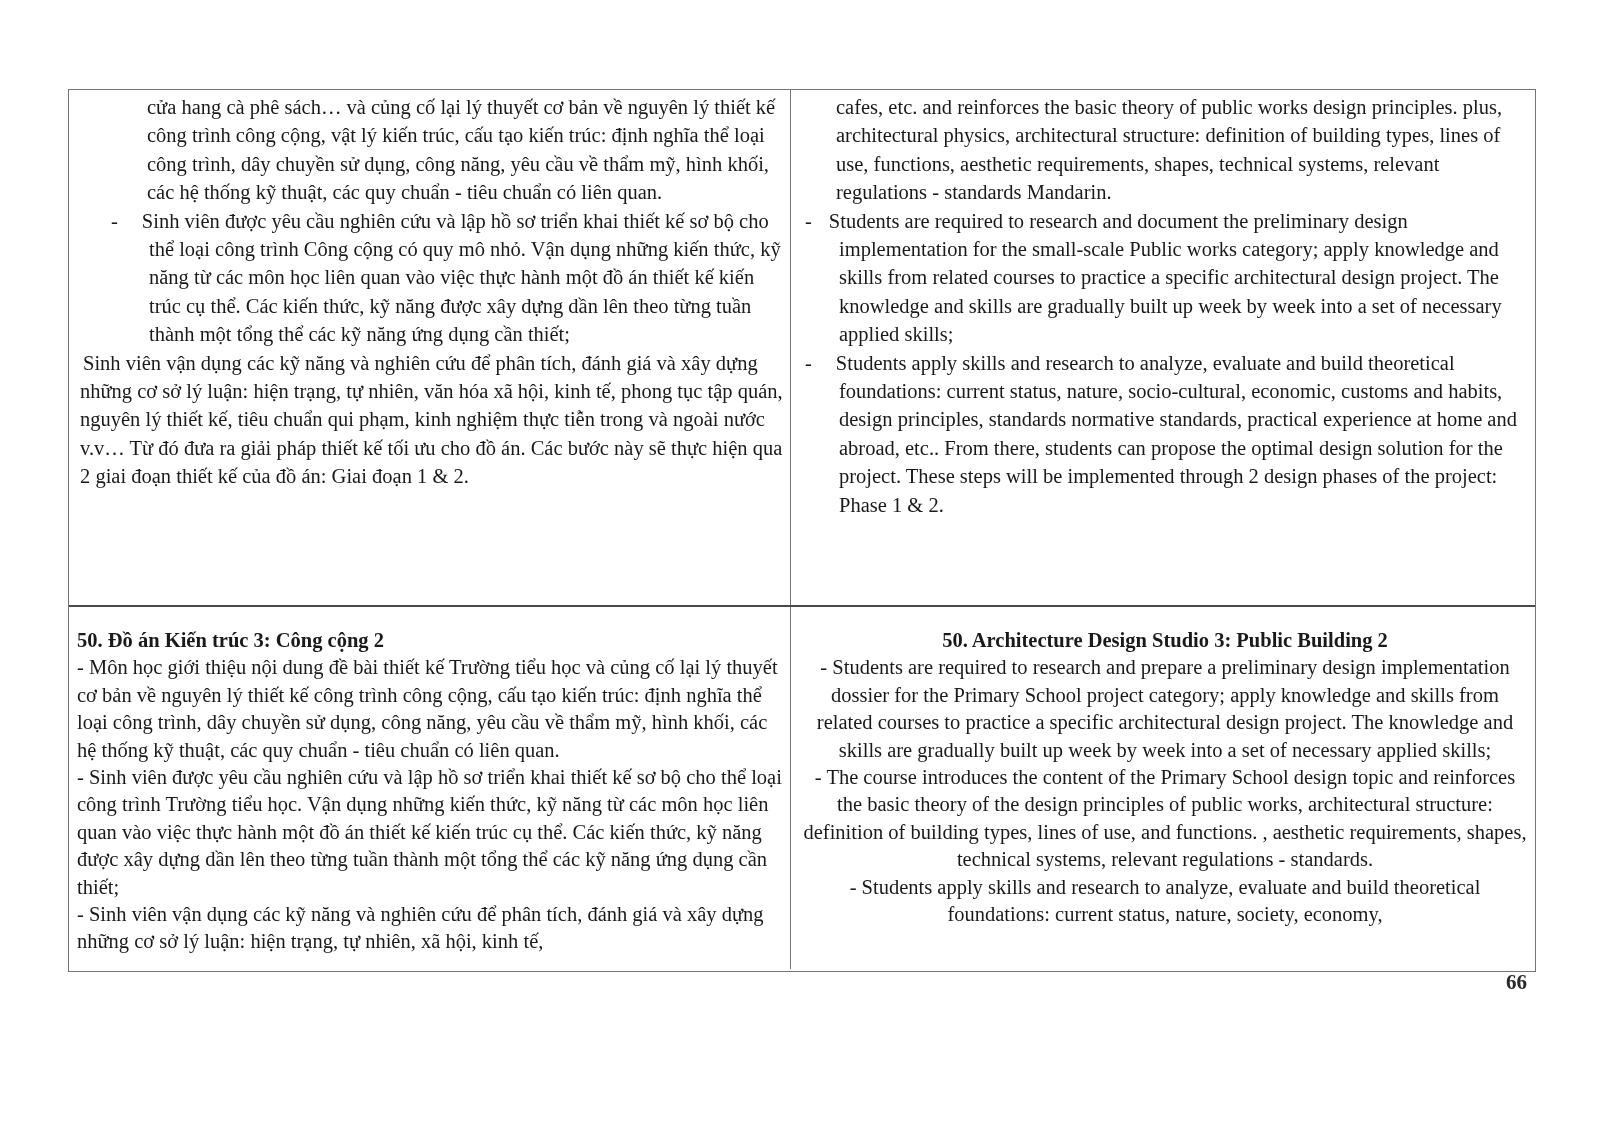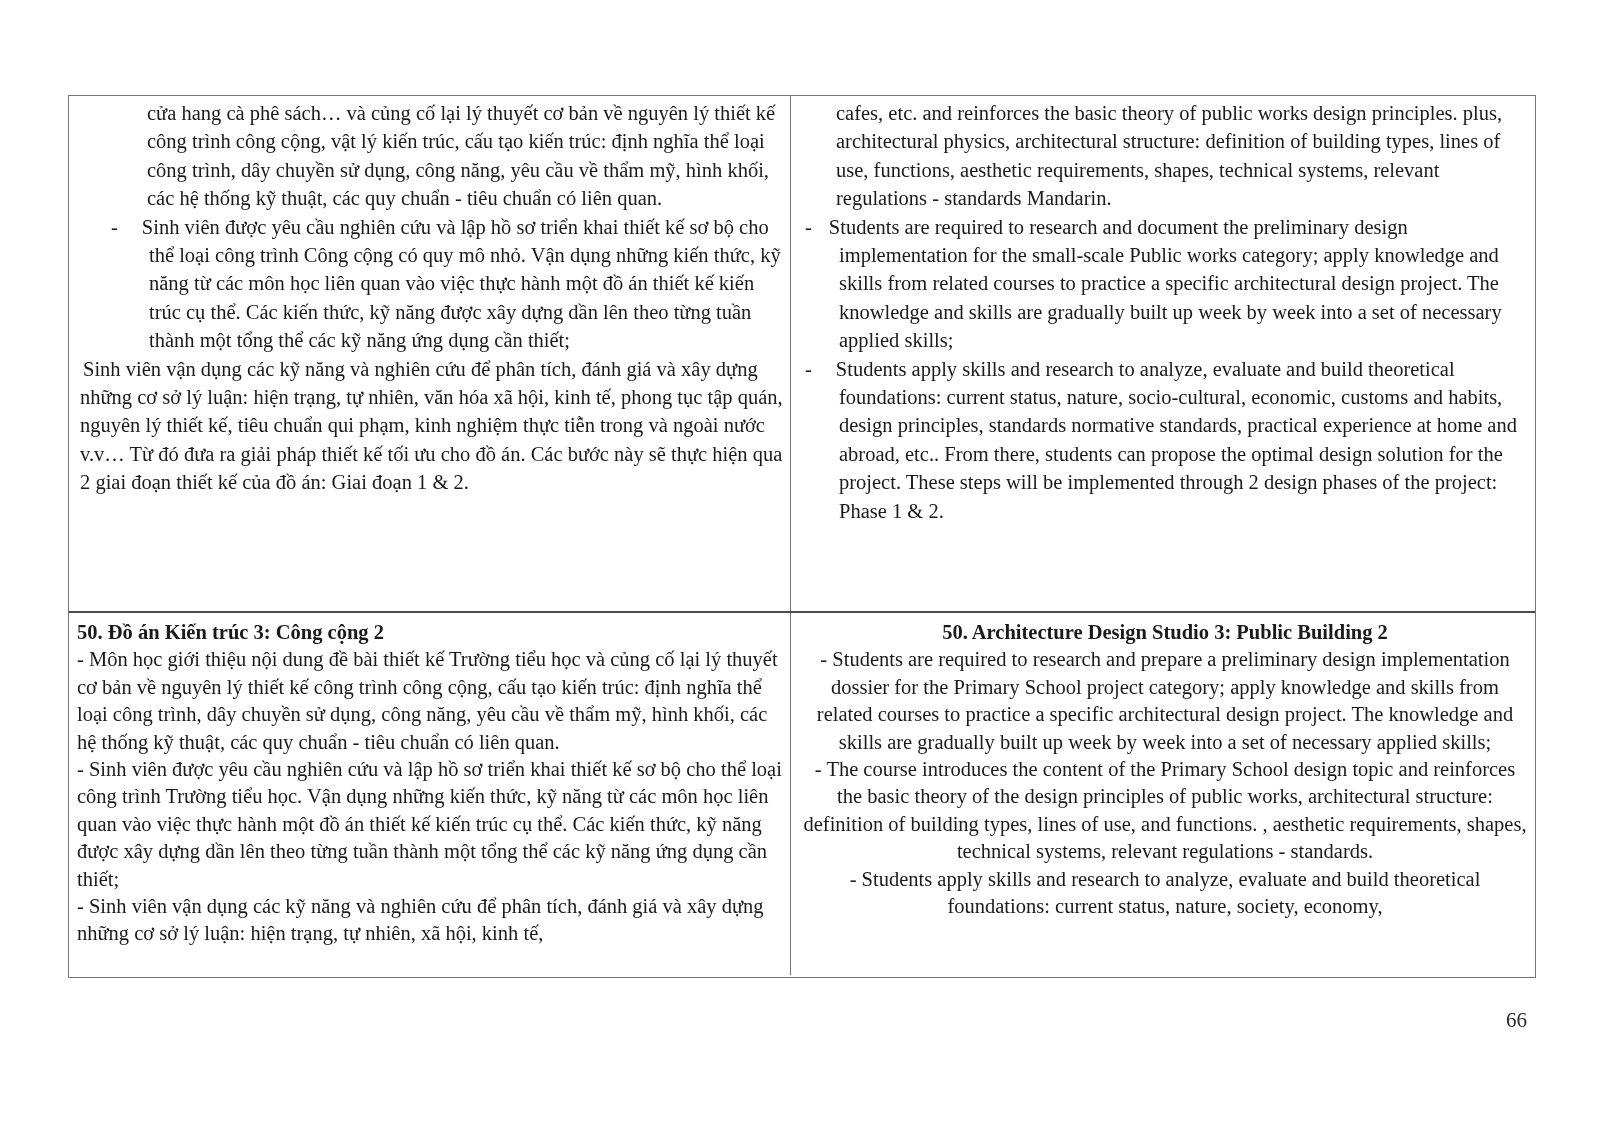--- a/index.html
+++ b/index.html
@@ -11,49 +11,49 @@
     overflow: hidden;
     font-family: "Liberation Serif", serif;
     color: #1a1a1a;
   }
   .doc-table {
     position: absolute;
     left: 68px; top: 89px;
     width: 1468px; height: 883px;
     border: 1px solid #757575;
     background: #ffffff;
-    margin-top: 6px;
   }
   .t-row { display: flex; width: 100%; }
   .t-row1 { height: 517px; border-bottom: 2px solid #4a4a4a; }
   .t-row2 { height: 362px; }
   .cell { overflow: hidden; height: 100%; }
   .cell-vi { width: 722px; border-right: 1px solid #757575; }
   .cell-en { flex: 1; }
   .t-row1 .cell { font-size: 20.5px; line-height: 28.4px; padding-top: 3px; }
-  .t-row2 .cell { font-size: 20.5px; line-height: 27.4px; padding-top: 6px; }
+  .t-row2 .cell { font-size: 20.5px; line-height: 27.4px; padding-top: 20px; }
   .t-row1 .cell-vi { padding-left: 11px; padding-right: 6px; }
   .t-row1 .cell-en { padding-left: 10px; padding-right: 8px; }
   .t-row2 .cell-vi { padding-left: 8px;  padding-right: 6px; }
   .t-row2 .cell-en { padding-left: 10px; padding-right: 6px; text-align: center; }
   p { margin: 0; }
   .p-indent-vi { padding-left: 67px; }
   .p-hang-vi   { padding-left: 69px; text-indent: -38px; }
   .p-hang-vi .marker { padding-right: 24px; }
   .p-flush-vi  { text-indent: 3px; }
   .p-indent-en { padding-left: 35px; font-family: Liberation Serif, serif; }
   .p-hang-en   { padding-left: 38px; text-indent: -34px; }
   .p-hang-en .marker { padding-right: 17px; }
   .p-hang-en2 .marker { padding-right: 24px; }
   .heading { font-weight: bold; }
   .page-number {
     position: absolute;
-    left: 1506px; top: 1008px;
+    left: 1506px; top: 970px;
     font-size: 21px;
     color: #2a2a2a;
+    font-weight: bold;
   }
 </style>
 </head>
 <body>
 
 <div class="doc-table">
 
   <div class="t-row t-row1">
     <div class="cell cell-vi">
       <p class="p-indent-vi">cửa hang cà phê sách…  và củng cố lại lý thuyết cơ bản về nguyên lý thiết kế công trình công cộng, vật lý kiến trúc, cấu tạo kiến trúc: định nghĩa thể loại công trình, dây chuyền sử dụng, công năng, yêu cầu về thẩm mỹ, hình khối, các hệ thống kỹ thuật, các quy chuẩn - tiêu chuẩn có liên quan.</p>

